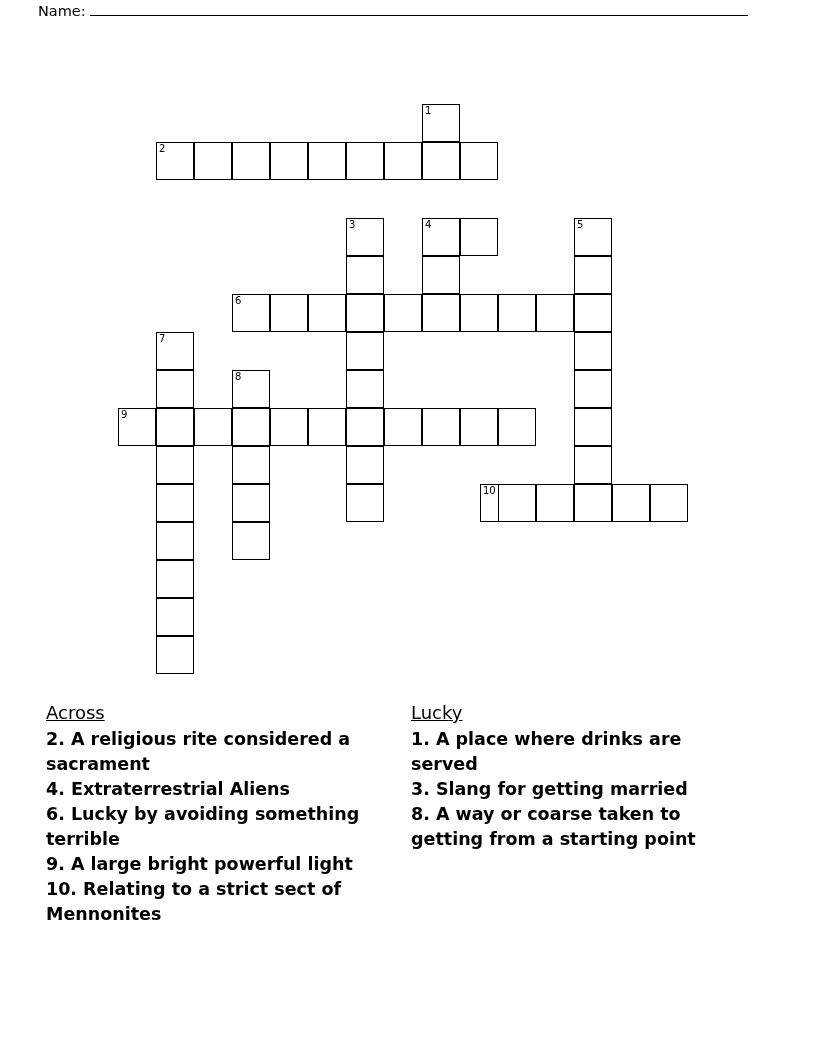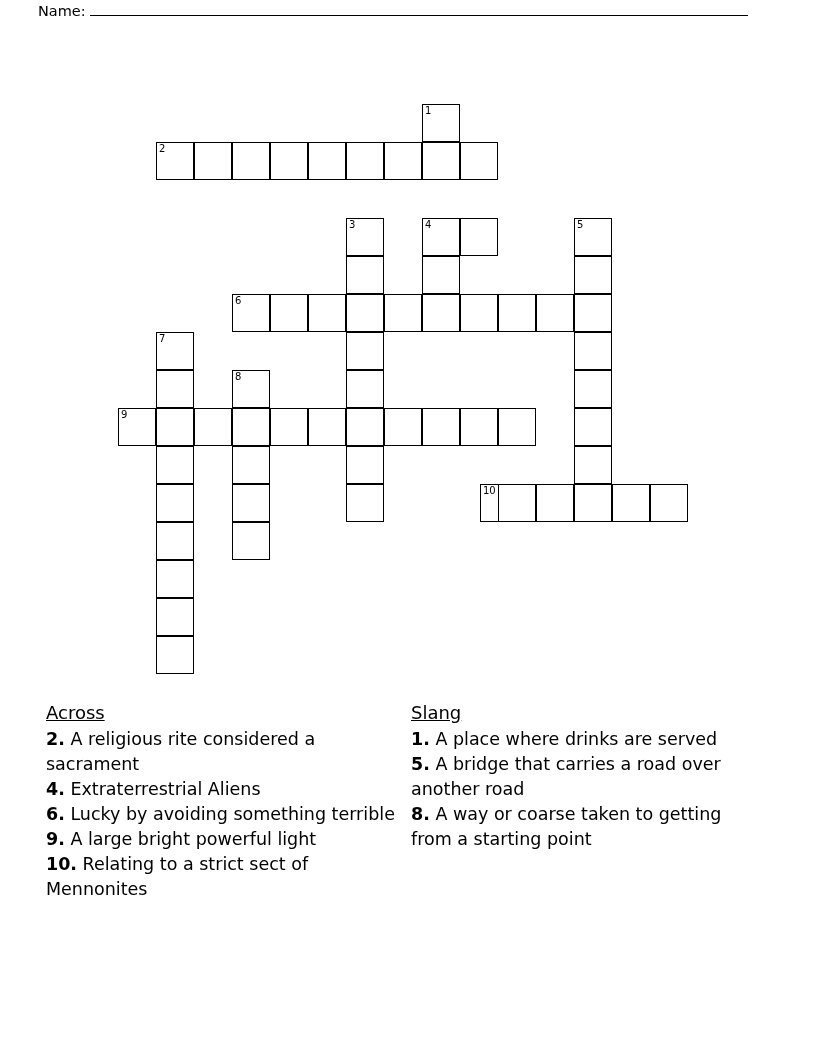--- a/index.html
+++ b/index.html
@@ -106,21 +106,21 @@
     margin-bottom: 2px;
     display: block;
   }
   .clue-item {
     margin: 0;
     padding: 0;
   }
   .clue-num {
     font-weight: bold;
   }
-  .clue-text { font-weight: normal; }
+  .clue-text { font-weight: bold; }
 </style>
 </head>
 <body>
 
 <div class="page">
 
   <div class="name-row">
     <span class="name-label">Name:</span>
     <span class="name-rule"></span>
   </div>
@@ -218,22 +218,22 @@
       <span class="clue-heading">Across</span>
       <div id="across-list">
           <div class="clue-item"><span class="clue-num">2.</span><span class="clue-text"> A religious rite considered a sacrament</span></div>
           <div class="clue-item"><span class="clue-num">4.</span><span class="clue-text"> Extraterrestrial Aliens</span></div>
           <div class="clue-item"><span class="clue-num">6.</span><span class="clue-text"> Lucky by avoiding something terrible</span></div>
           <div class="clue-item"><span class="clue-num">9.</span><span class="clue-text"> A large bright powerful light</span></div>
           <div class="clue-item"><span class="clue-num">10.</span><span class="clue-text"> Relating to a strict sect of Mennonites</span></div>
         </div>
     </div>
     <div class="clue-col down">
-      <span class="clue-heading">Slang</span>
+      <span class="clue-heading">Lucky</span>
       <div id="down-list">
           <div class="clue-item"><span class="clue-num">1.</span><span class="clue-text"> A place where drinks are served</span></div>
-          <div class="clue-item"><span class="clue-num">5.</span><span class="clue-text"> A bridge that carries a road over another road</span></div>
+          <div class="clue-item"><span class="clue-num">3.</span><span class="clue-text"> Slang for getting married</span></div>
           <div class="clue-item"><span class="clue-num">8.</span><span class="clue-text"> A way or coarse taken to getting from a starting point</span></div>
         </div>
     </div>
   </div>
 
 </div>
 
 </body></html>

